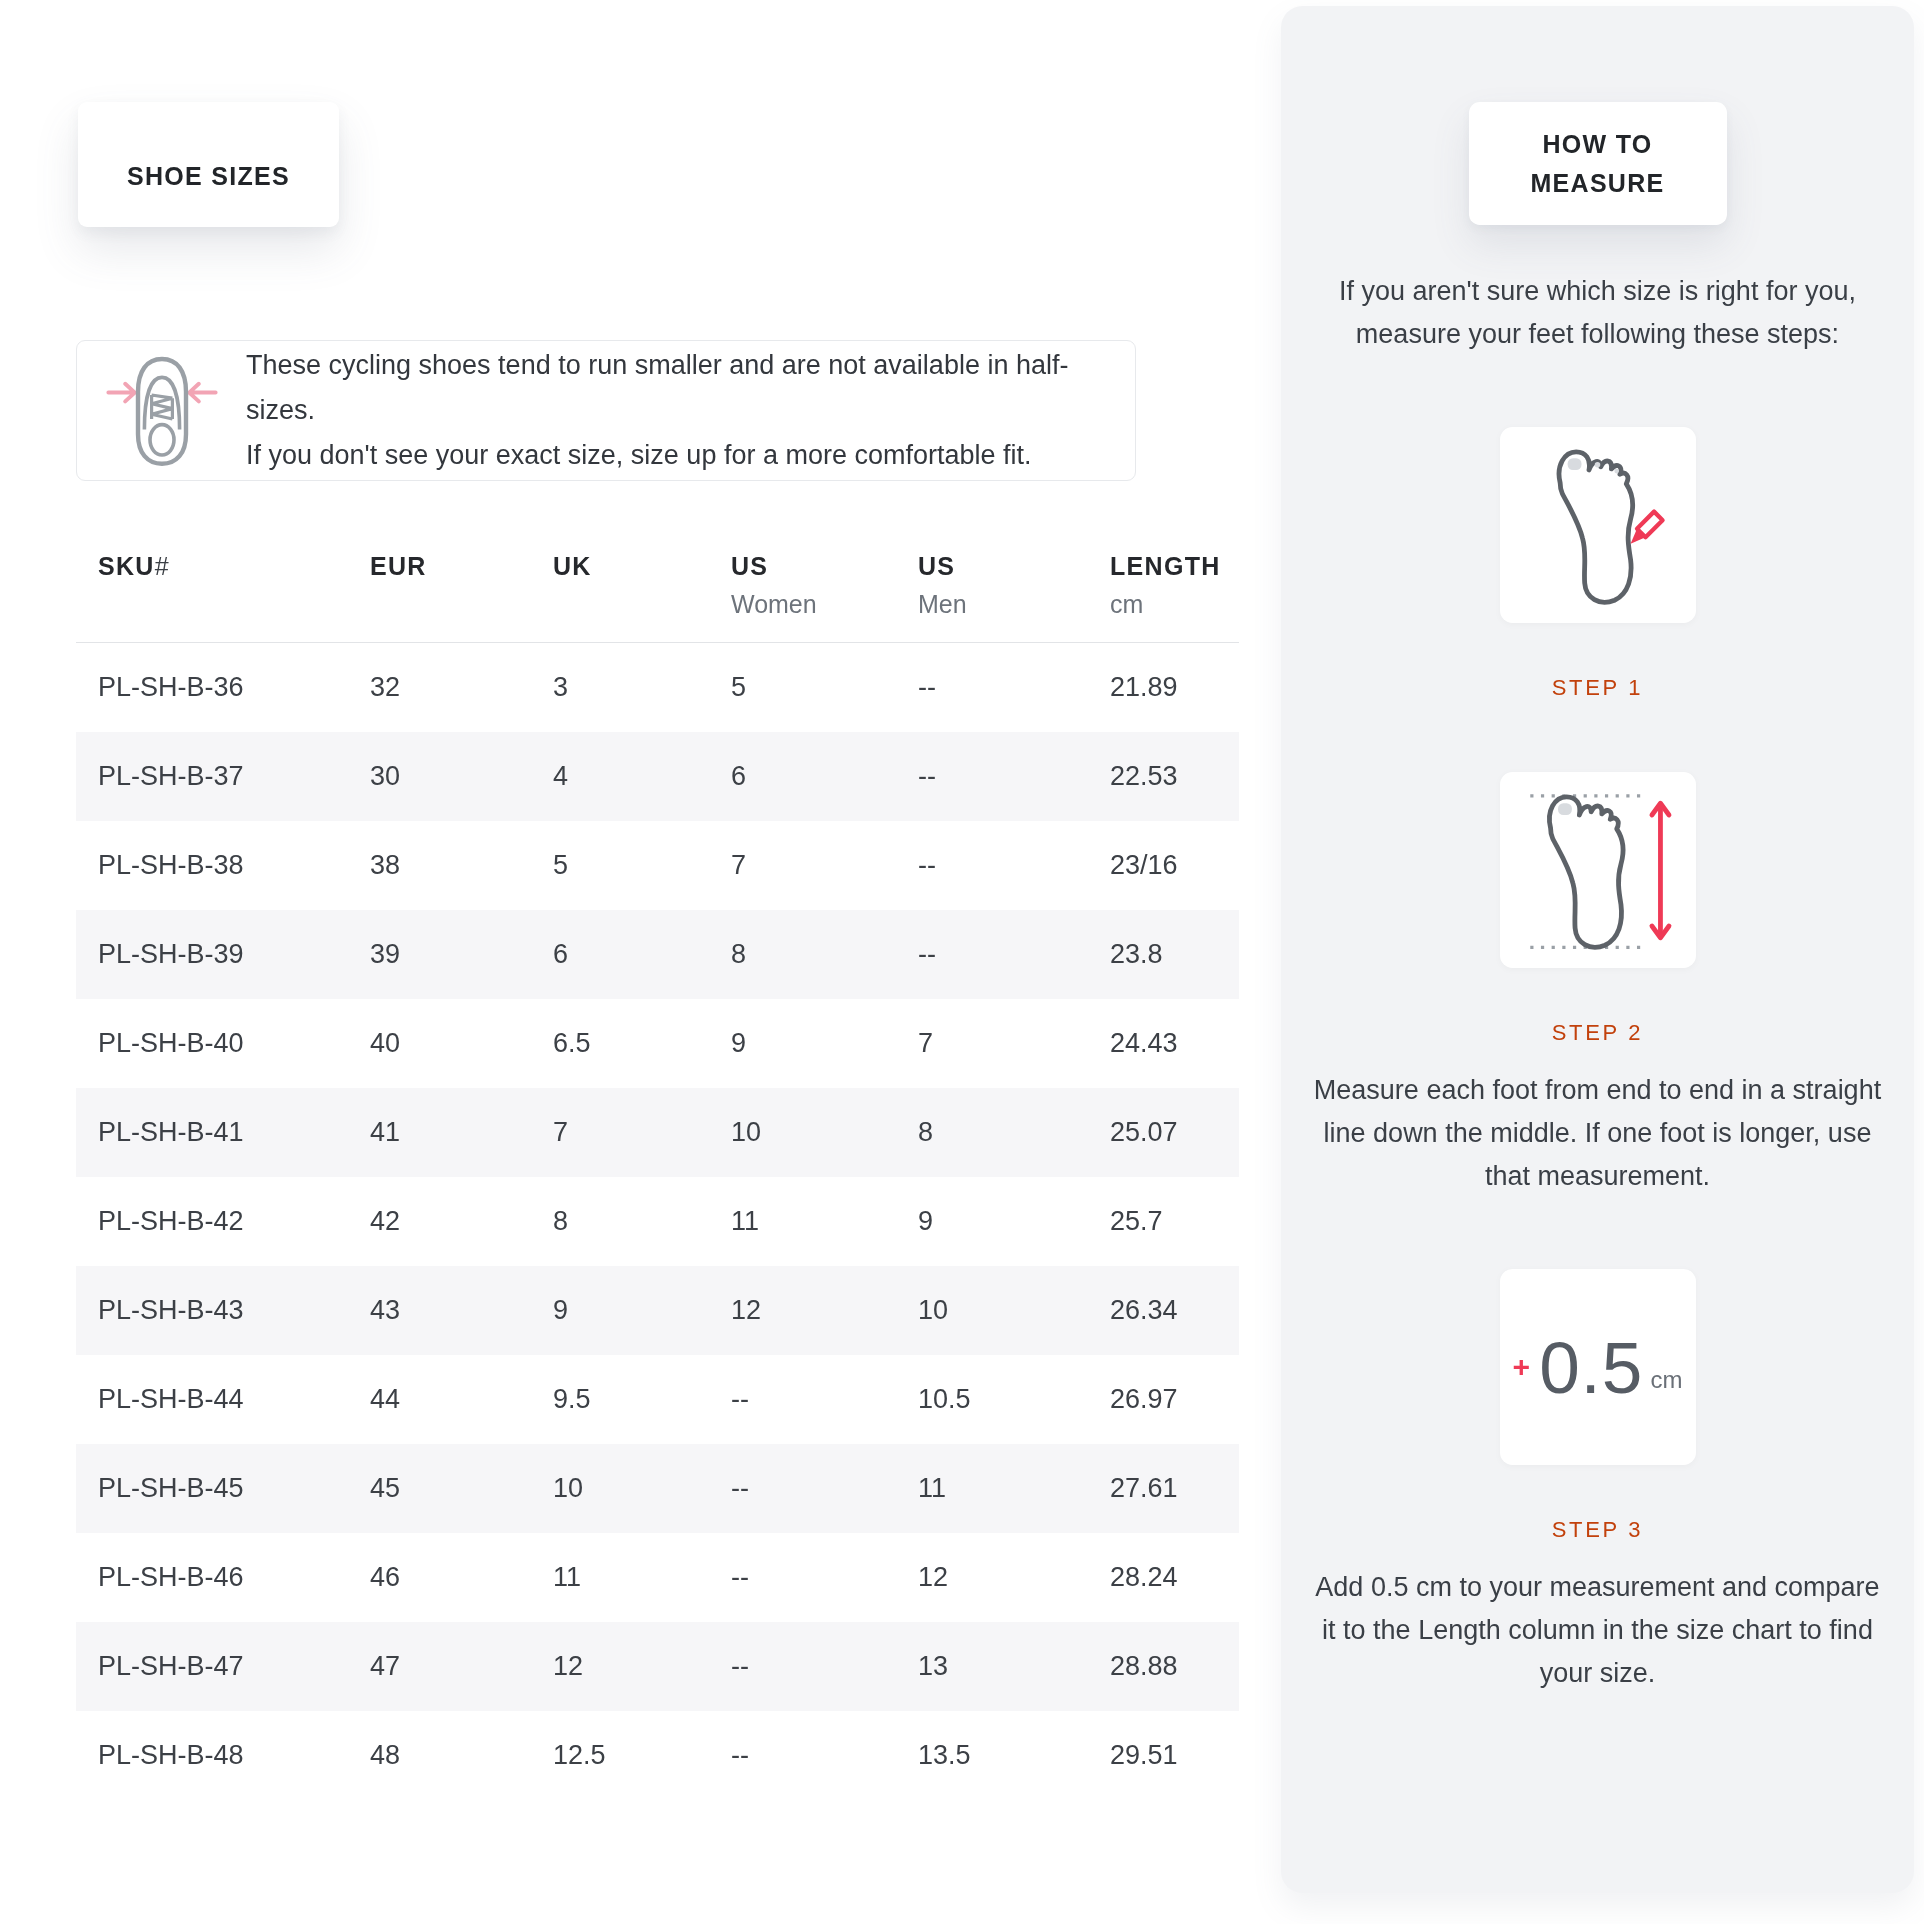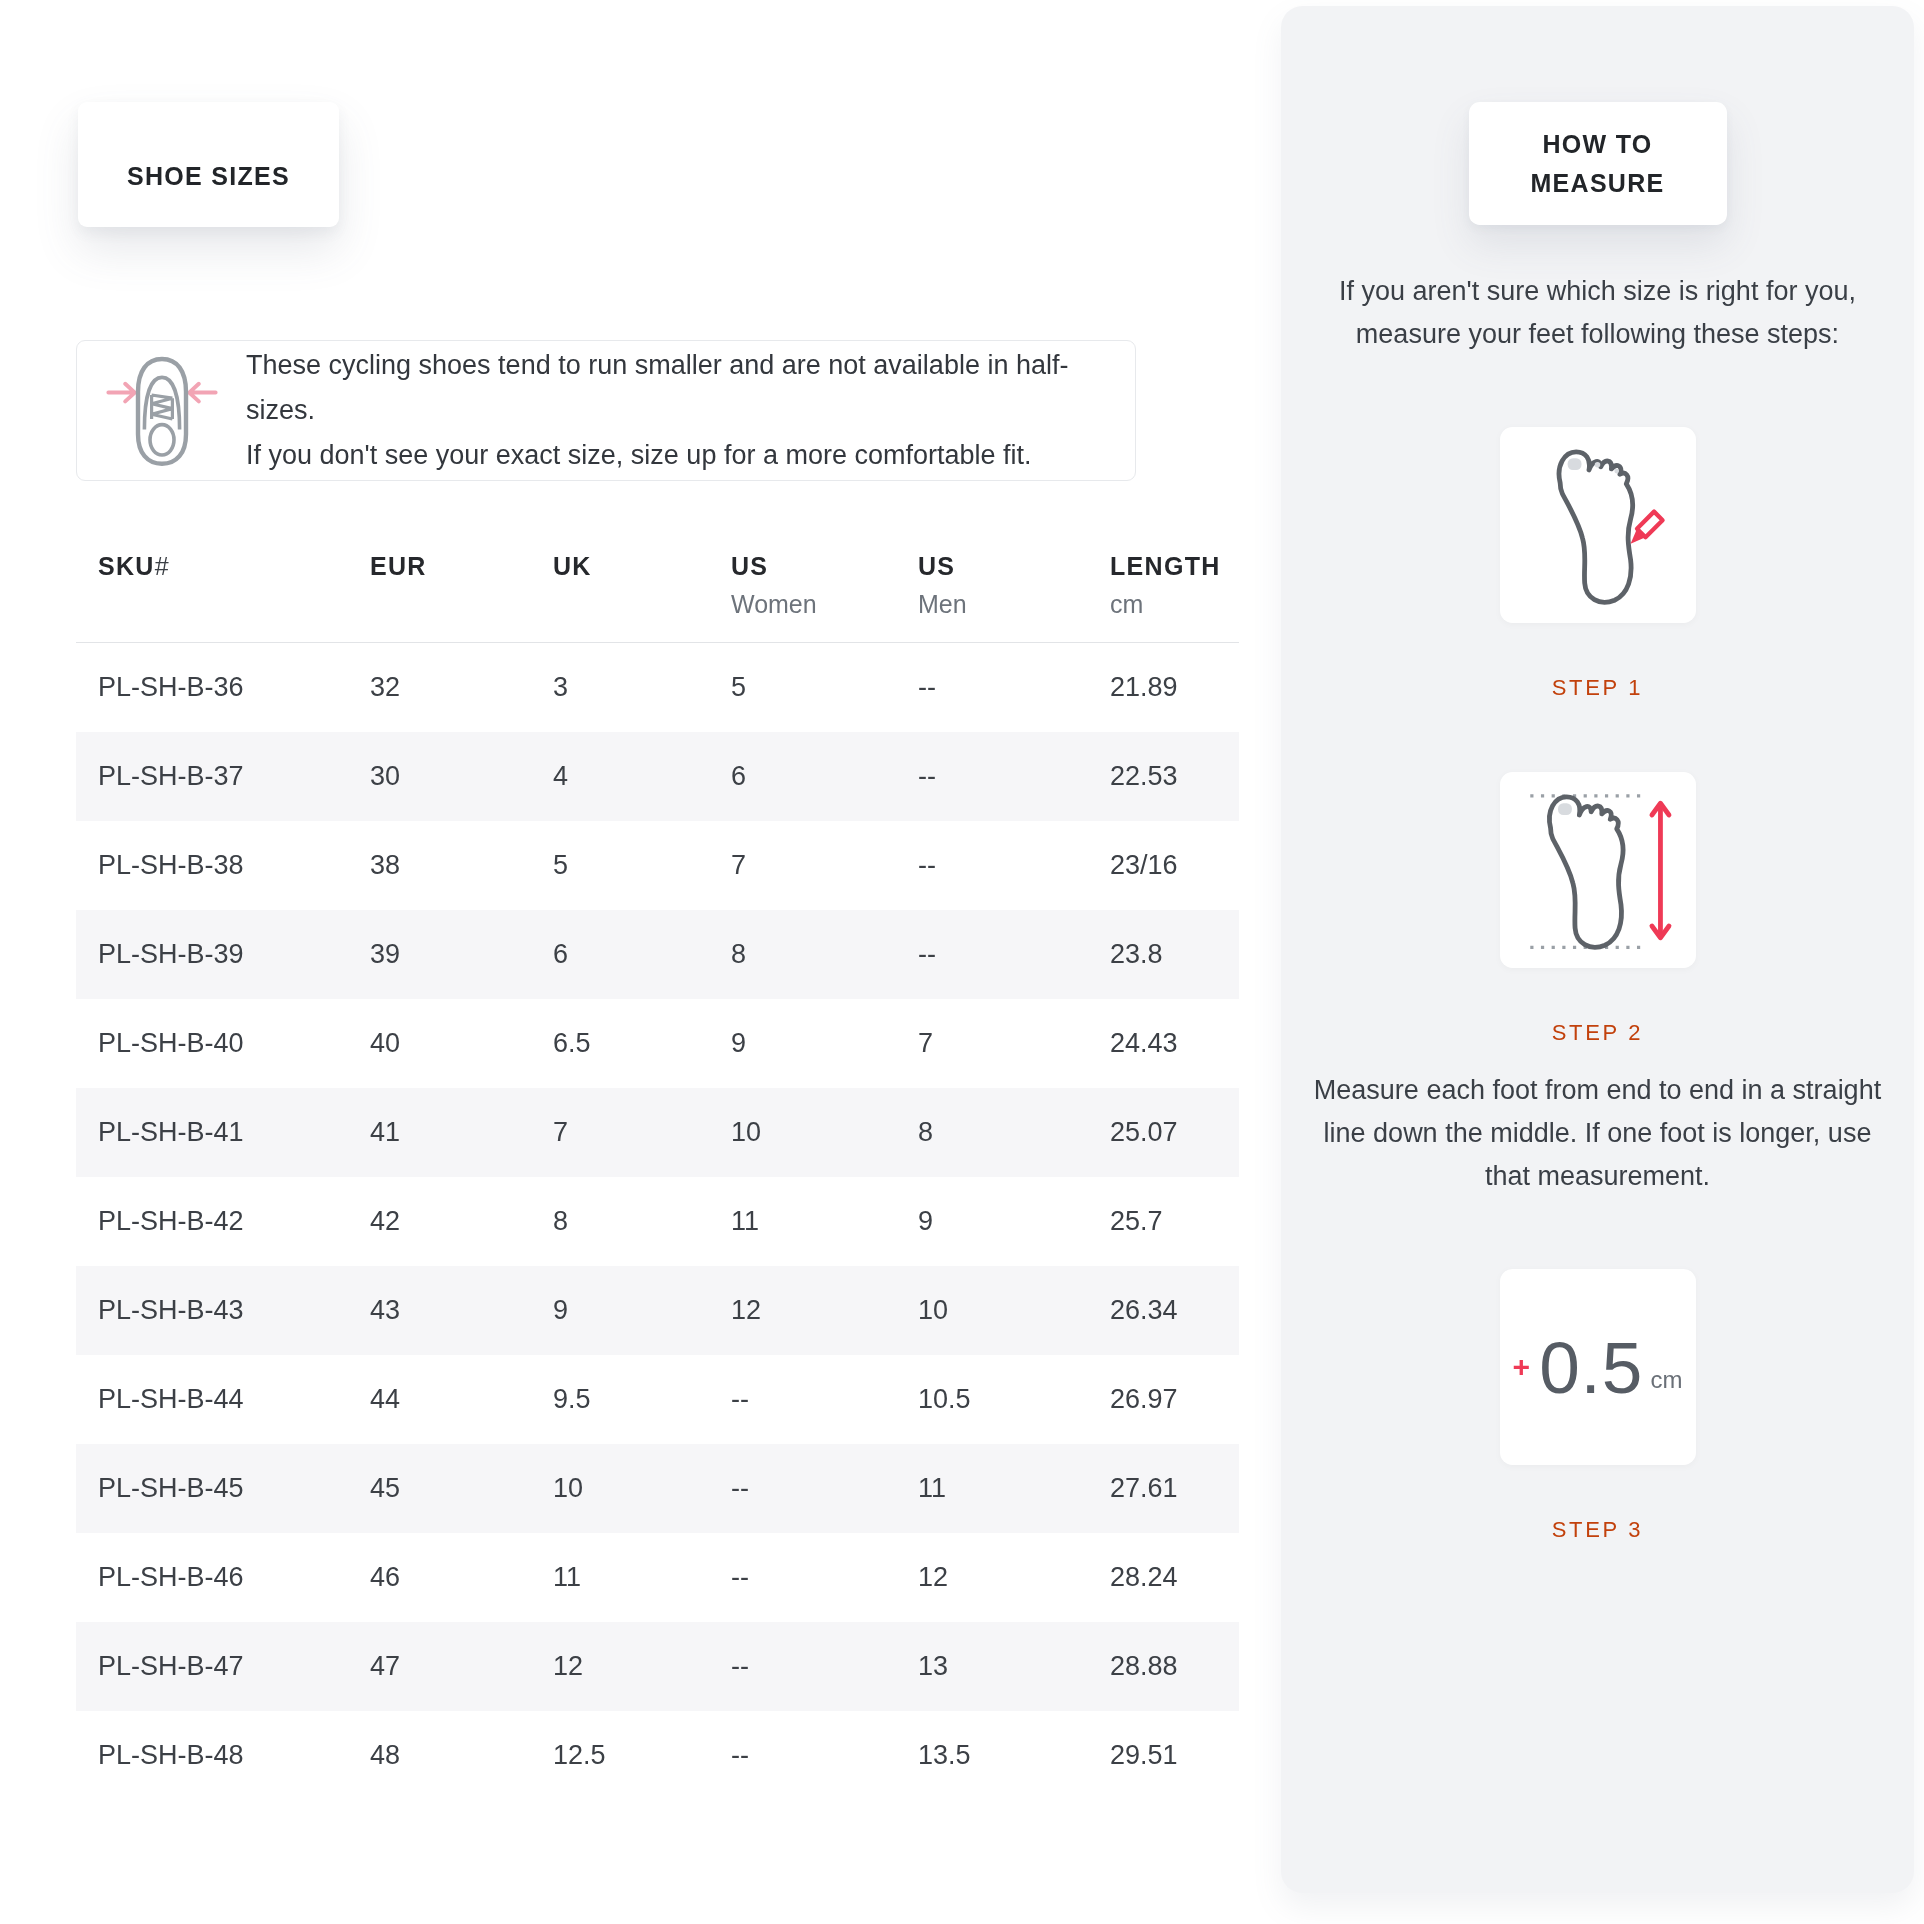--- a/index.html
+++ b/index.html
@@ -269,14 +269,15 @@
   <div class="step-text">Measure each foot from end to end in a straight line down the middle. If one foot is longer, use that measurement.</div>
 
   <div class="step-fig">
     <div class="halfcm">
       <span class="plus">+</span>
       <span class="val">0.5</span>
       <span class="unit">cm</span>
     </div>
   </div>
   <div class="step-label">STEP 3</div>
+  <div class="step-text">Add 0.5 cm to your measurement and compare it to the Length column in the size chart to find your size.</div>
 </div>
 
 
 </body></html>

